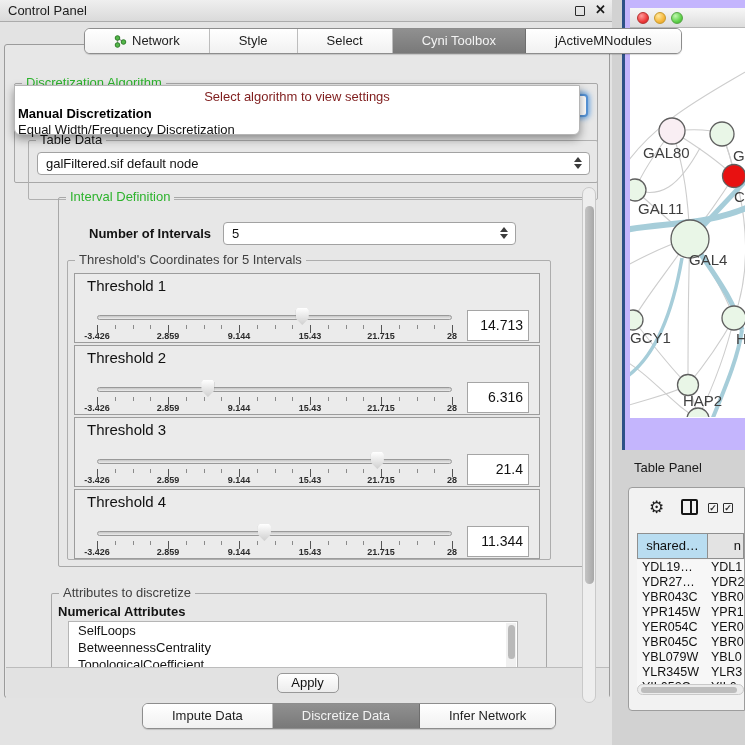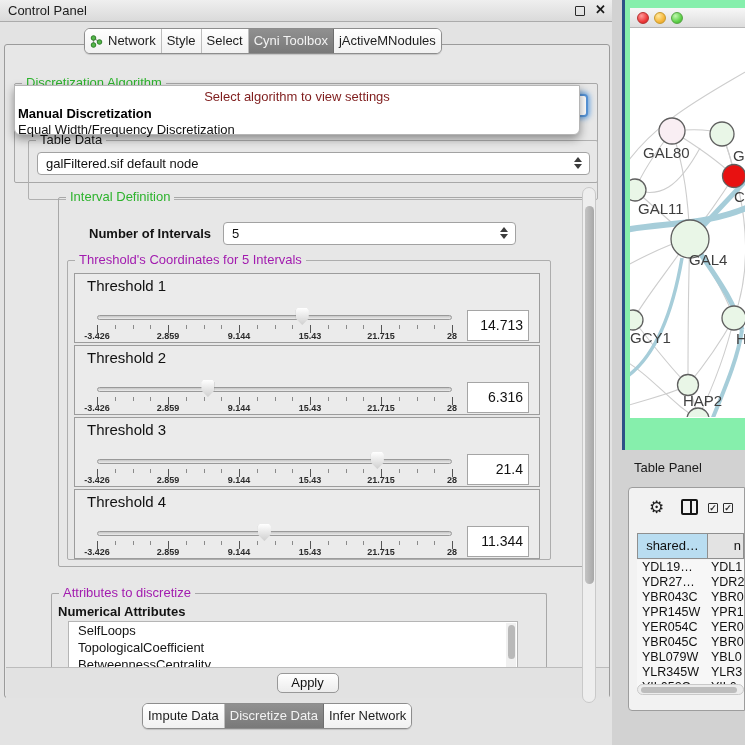--- a/index.html
+++ b/index.html
@@ -10,35 +10,35 @@
   .control-panel { position:absolute; left:0; top:0; width:618px; height:745px; background:#e3e3e3; }
   .cp-titlebar { position:absolute; left:0; top:0; width:618px; height:22px;
     background:linear-gradient(#efefef,#dadada); border-bottom:1px solid #ababab; }
   .cp-title { position:absolute; left:8px; top:3px; font-size:13px; color:#1c1c1c; }
   .win-float { position:absolute; right:33px; top:6px; width:10px; height:10px; border:1.5px solid #2b2b2b; border-radius:1px; background:transparent; }
   .win-close { position:absolute; right:12px; top:2px; font-size:13px; font-weight:bold; color:#1b1b1b; }
 
   
   .seg-bar { position:absolute; display:flex; height:26px; border:1px solid #8d8d8d; border-radius:6px; overflow:hidden;
     background:#fdfdfd; box-shadow:0 1px 1px rgba(0,0,0,.15); z-index:6; }
-  .seg { display:flex; align-items:center; gap:5px; padding:0 5px; font-size:13px; line-height:24px; color:#1d1d1d;
+  .seg { display:flex; align-items:center; gap:5px; padding:0 29px; font-size:13px; line-height:24px; color:#1d1d1d;
     background:linear-gradient(#ffffff,#f1f1f1); border-right:1px solid #bdbdbd; white-space:nowrap; }
   .seg:last-child { border-right:none; }
   .seg.selected { background:linear-gradient(#909090,#797979); color:#f3f3f3; border-right:1px solid #6e6e6e; }
   .top-tabbar { left:84px; top:28px; }
   .bottom-tabbar { left:142px; top:703px; }
 
   
   .content-box { position:absolute; left:4px; top:44px; width:606px; height:654px;
     border:1px solid #9b9b9b; border-radius:3px; background:#e7e7e7; }
 
   .groupbox { position:absolute; border:1px solid #a8a8a8; border-radius:2px; }
   .legend { position:absolute; top:-9px; left:7px; background:#e7e7e7; padding:0 4px; font-size:13px; white-space:nowrap; }
   .legend.green { color:#2db32d; }
-  .legend.blue { color:#a21caf; }
+  .legend.blue { color:#404040; }
   .legend.plain { color:#141414; }
 
   .combo { position:absolute; background:#ffffff; border:1px solid #a2a2a2; border-radius:4px; height:23px;
     display:flex; align-items:center; padding-left:8px; font-size:13px; color:#111; }
   .combo .stepper { position:absolute; right:7px; top:4px; display:flex; flex-direction:column; gap:2px; }
   .combo .stepper i { display:block; width:0; height:0; border-left:4px solid transparent; border-right:4px solid transparent; }
   .combo .stepper i.up { border-bottom:5px solid #3c3c3c; }
   .combo .stepper i.down { border-top:5px solid #3c3c3c; }
   .combo.focus-ring { border:2px solid #5693d6; box-shadow:0 0 5px 2px rgba(96,160,225,.85); }
 
@@ -82,21 +82,21 @@
     font-size:13px; text-align:center; line-height:18px; }
 
   
   .pane-vscroll { position:absolute; left:577px; top:142px; width:14px; height:516px; background:#eeeeee;
     border:1px solid #c9c9c9; border-radius:7px; }
   .pane-vscroll i { position:absolute; left:1.5px; top:18px; width:9px; height:378px; border-radius:5px;
     background:linear-gradient(90deg,#c4c4c4,#a8a8a8); }
 
   
   .right-col { position:absolute; left:612px; top:0; width:133px; height:745px; background:#d2d2d2; }
-  .net-frame { position:absolute; left:10px; top:0; width:123px; height:450px; background:#86efac;
+  .net-frame { position:absolute; left:10px; top:0; width:123px; height:450px; background:#c4b5fd;
     box-shadow:inset 3px 0 0 #2d5187;text-align:center; }
   .net-window { position:absolute; left:8px; top:8px; width:115px; height:410px; background:#ffffff; }
   .net-titlebar { position:relative; height:20px; background:linear-gradient(#f7f7f7,#dddddd); border-bottom:1px solid #b6b6b6; }
   .tl { position:absolute; top:4px; width:12px; height:12px; border-radius:50%; }
   .tl.red    { left:7px;  background:radial-gradient(circle at 35% 30%, #ff9a9a, #ee3b3b 60%, #c61f1f); border:1px solid #b53030; }
   .tl.yellow { left:24px; background:radial-gradient(circle at 35% 30%, #ffe9a0, #f6b73c 60%, #d89a1e); border:1px solid #c79a2e; }
   .tl.green  { left:41px; background:radial-gradient(circle at 35% 30%, #c2f7b0, #5fd24a 60%, #3aa829); border:1px solid #57a447; }
   .net-canvas { position:relative; width:115px; height:389px; overflow:hidden; }
 
   .tablepanel-title { position:absolute; left:22px; top:460px; font-size:13px; color:#1b1b1b; }
@@ -358,22 +358,22 @@
     </div>
 
     <div class="groupbox" style="left:46px; top:548px; width:496px; height:76px; border-bottom:none;">
       <span class="legend blue">Attributes to discretize</span>
       <span class="bold-label" style="left:6px; top:10px;">Numerical Attributes</span>
       <div class="attr-list" id="attr-list">
         <div class="list-vscroll">
             <i></i>
           </div>
       <div class="row">SelfLoops</div>
+          <div class="row">BetweennessCentrality</div>
           <div class="row">TopologicalCoefficient</div>
-          <div class="row">BetweennessCentrality</div>
         </div>
     </div>
 
     <div class="apply-strip">
       <div class="apply-btn">Apply</div>
     </div>
 
     <div class="pane-vscroll">
         <i></i>
       </div>

